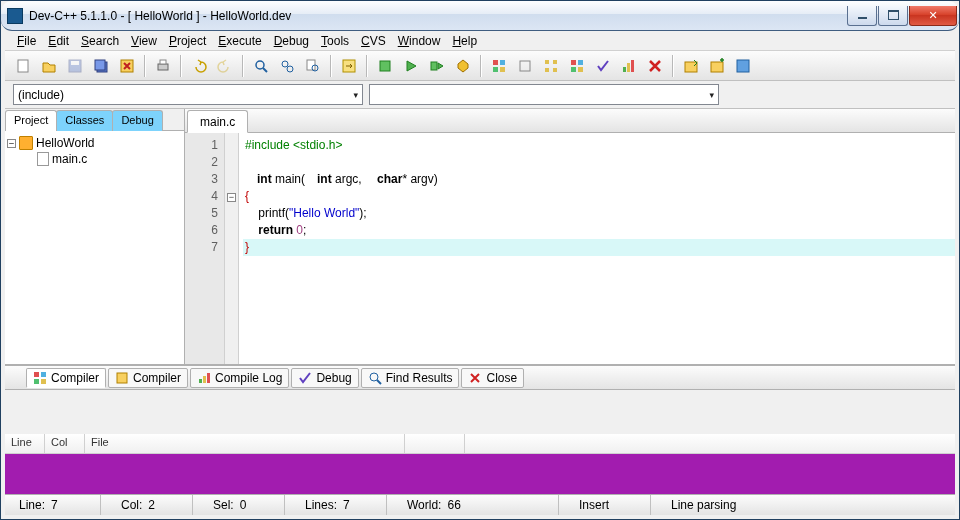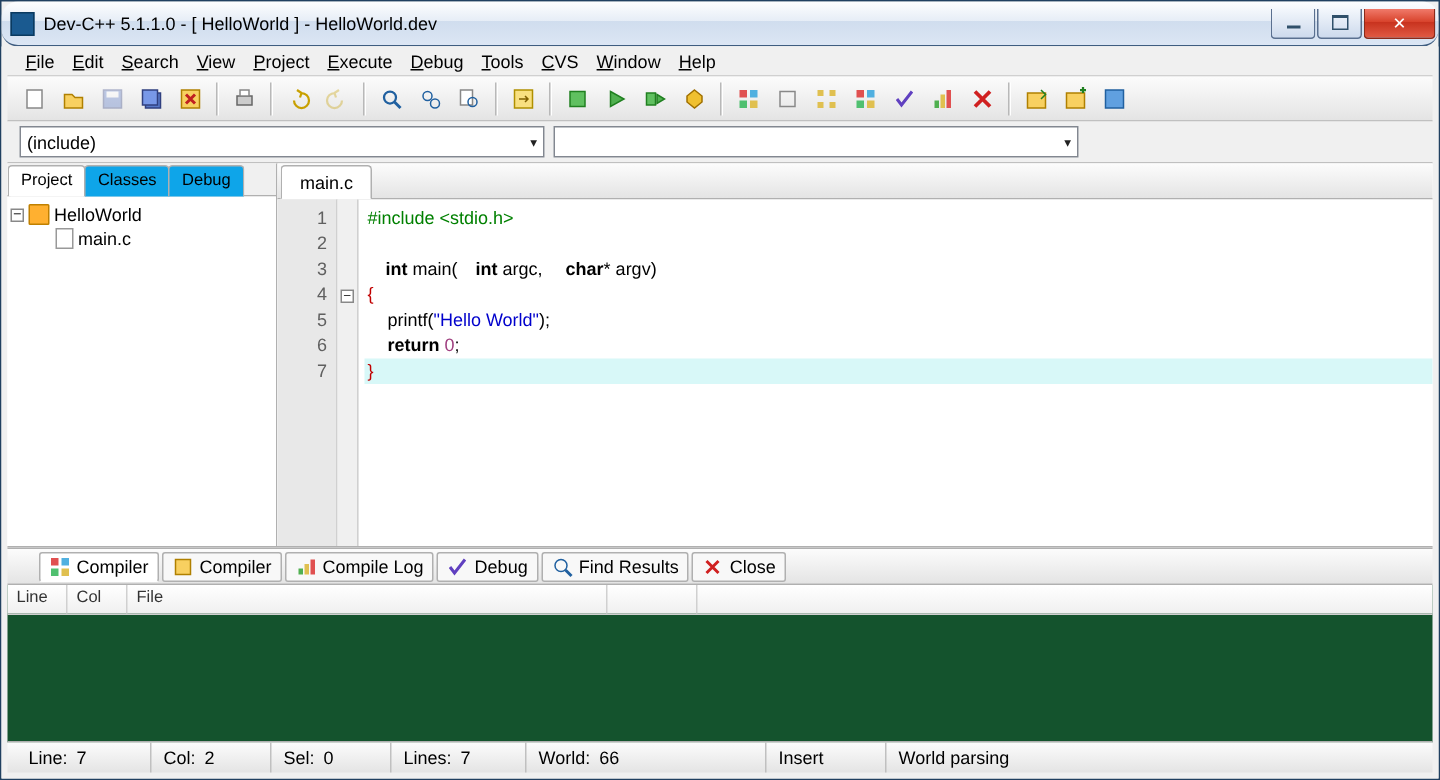--- a/index.html
+++ b/index.html
@@ -27,21 +27,21 @@
 .tsep { width:2px; height:22px; border-left:1px solid #b8b8b8; border-right:1px solid #fff; margin:0 3px;}
 
 .dropbar { height:28px; background:#f0f0f0; border-bottom:1px solid #c0c0c0; display:flex; align-items:center; padding:3px 8px; gap:6px;}
 .combo { height:21px; background:#fff; border:1px solid #828790; font-size:11px; padding:2px 4px; display:flex; align-items:center; justify-content:space-between;}
 .combo .arrow { color:#222; font-size:9px; }
 
 .mid { flex:1; display:flex; border-bottom:1px solid #b0b0b0;}
 
 .left { width:180px; display:flex; flex-direction:column; border-right:1px solid #b0b0b0; background:#fff;}
 .ltabs { height:22px; display:flex; background:#f0f0f0; border-bottom:1px solid #b0b0b0;}
-.ltab { padding:3px 8px; border:1px solid #b0b0b0; border-bottom:none; background:#0ea5e9; margin-right:-1px; font-size:11px; border-radius:3px 3px 0 0; position:relative; top:1px;}
+.ltab { padding:3px 8px; border:1px solid #b0b0b0; border-bottom:none; background:#7dd3fc; margin-right:-1px; font-size:11px; border-radius:3px 3px 0 0; position:relative; top:1px;}
 .ltab.active { background:#fff; z-index:1;}
 .tree { flex:1; padding:4px 2px; font-size:11px; background:#fff; }
 .tnode { display:flex; align-items:center; gap:3px; padding:1px 0;}
 .tnode.child { padding-left:30px;}
 .tw { width:9px; height:9px; border:1px solid #888; display:inline-flex; align-items:center; justify-content:center; font-size:9px; line-height:7px; color:#333; font-family:monospace;}
 .pico { width:14px; height:14px; background:#ffb030; border:1px solid #c08000; border-radius:1px;}
 .fico { width:12px; height:14px; background:#fff; border:1px solid #999;}
 
 .editor { flex:1; display:flex; flex-direction:column; background:#fff;}
 .etabs { height:24px; display:flex; align-items:flex-end; background: linear-gradient(to bottom,#fcfcfc,#e4e4e4); border-bottom:1px solid #b0b0b0; padding-left:2px; padding-top:2px;}
@@ -57,25 +57,25 @@
 .pp { color:#008000;}
 .str { color:#0000cc;}
 .num { color:#a04080;}
 .br { color:#c00000;}
 .ty { font-weight:bold; color:#000;padding-left:12px;}
 
 .bottom { height:130px; display:flex; flex-direction:column; background:#f0f0f0; border-top:1px solid #b0b0b0;}
 .btabs { height:24px; background: linear-gradient(to bottom,#fcfcfc,#e4e4e4); display:flex; align-items:center; padding:2px 4px; border-bottom:1px solid #b0b0b0; gap:2px;}
 .btab { display:flex; align-items:center; gap:4px; padding:2px 6px; border:1px solid #b0b0b0; background:#f8f8f8; font-size:11px; border-radius:2px;}
 .btab.active { background:#fff; border-bottom-color:#fff;margin-left:17px;}
-.bpanel { flex:1; background:#14532d; border-bottom:1px solid #b0b0b0;}
+.bpanel { flex:1; background:#a21caf; border-bottom:1px solid #b0b0b0;margin-top:44px;}
 .bhead { height:20px; display:flex; border-bottom:1px solid #d0d0d0; background: linear-gradient(to bottom,#fff,#f0f0f0);}
 .bcell { padding:2px 6px; border-right:1px solid #d0d0d0; font-size:11px; color:#333;}
 
-.status { height:20px; background: linear-gradient(to bottom,#fcfcfc,#e4e4e4); display:flex; align-items:center; padding:0 6px; font-size:11px; gap:0;}
+.status { height:20px; background: linear-gradient(to bottom,#fcfcfc,#e4e4e4); display:flex; align-items:center; padding:0 6px; font-size:11px; gap:12px;}
 .scell { padding:0 8px; display:flex; gap:6px; border-right:1px solid #c0c0c0; height:100%; align-items:center;}
 .scell:last-child { border-right:none; flex:1;}
 
 svg { display:block; }
 </style>
 </head>
 <body>
 
 <div class="window">
 
@@ -413,18 +413,18 @@
           <span>7</span>
         </div>
       <div class="scell" style="width:160px">
           <span>World:</span>
           <span>66</span>
         </div>
       <div class="scell" style="width:80px">
           <span>Insert</span>
         </div>
       <div class="scell">
-          <span>World parsing</span>
+          <span>Line parsing</span>
         </div>
     </div>
 
   </div>
 </div>
 
 </body></html>

